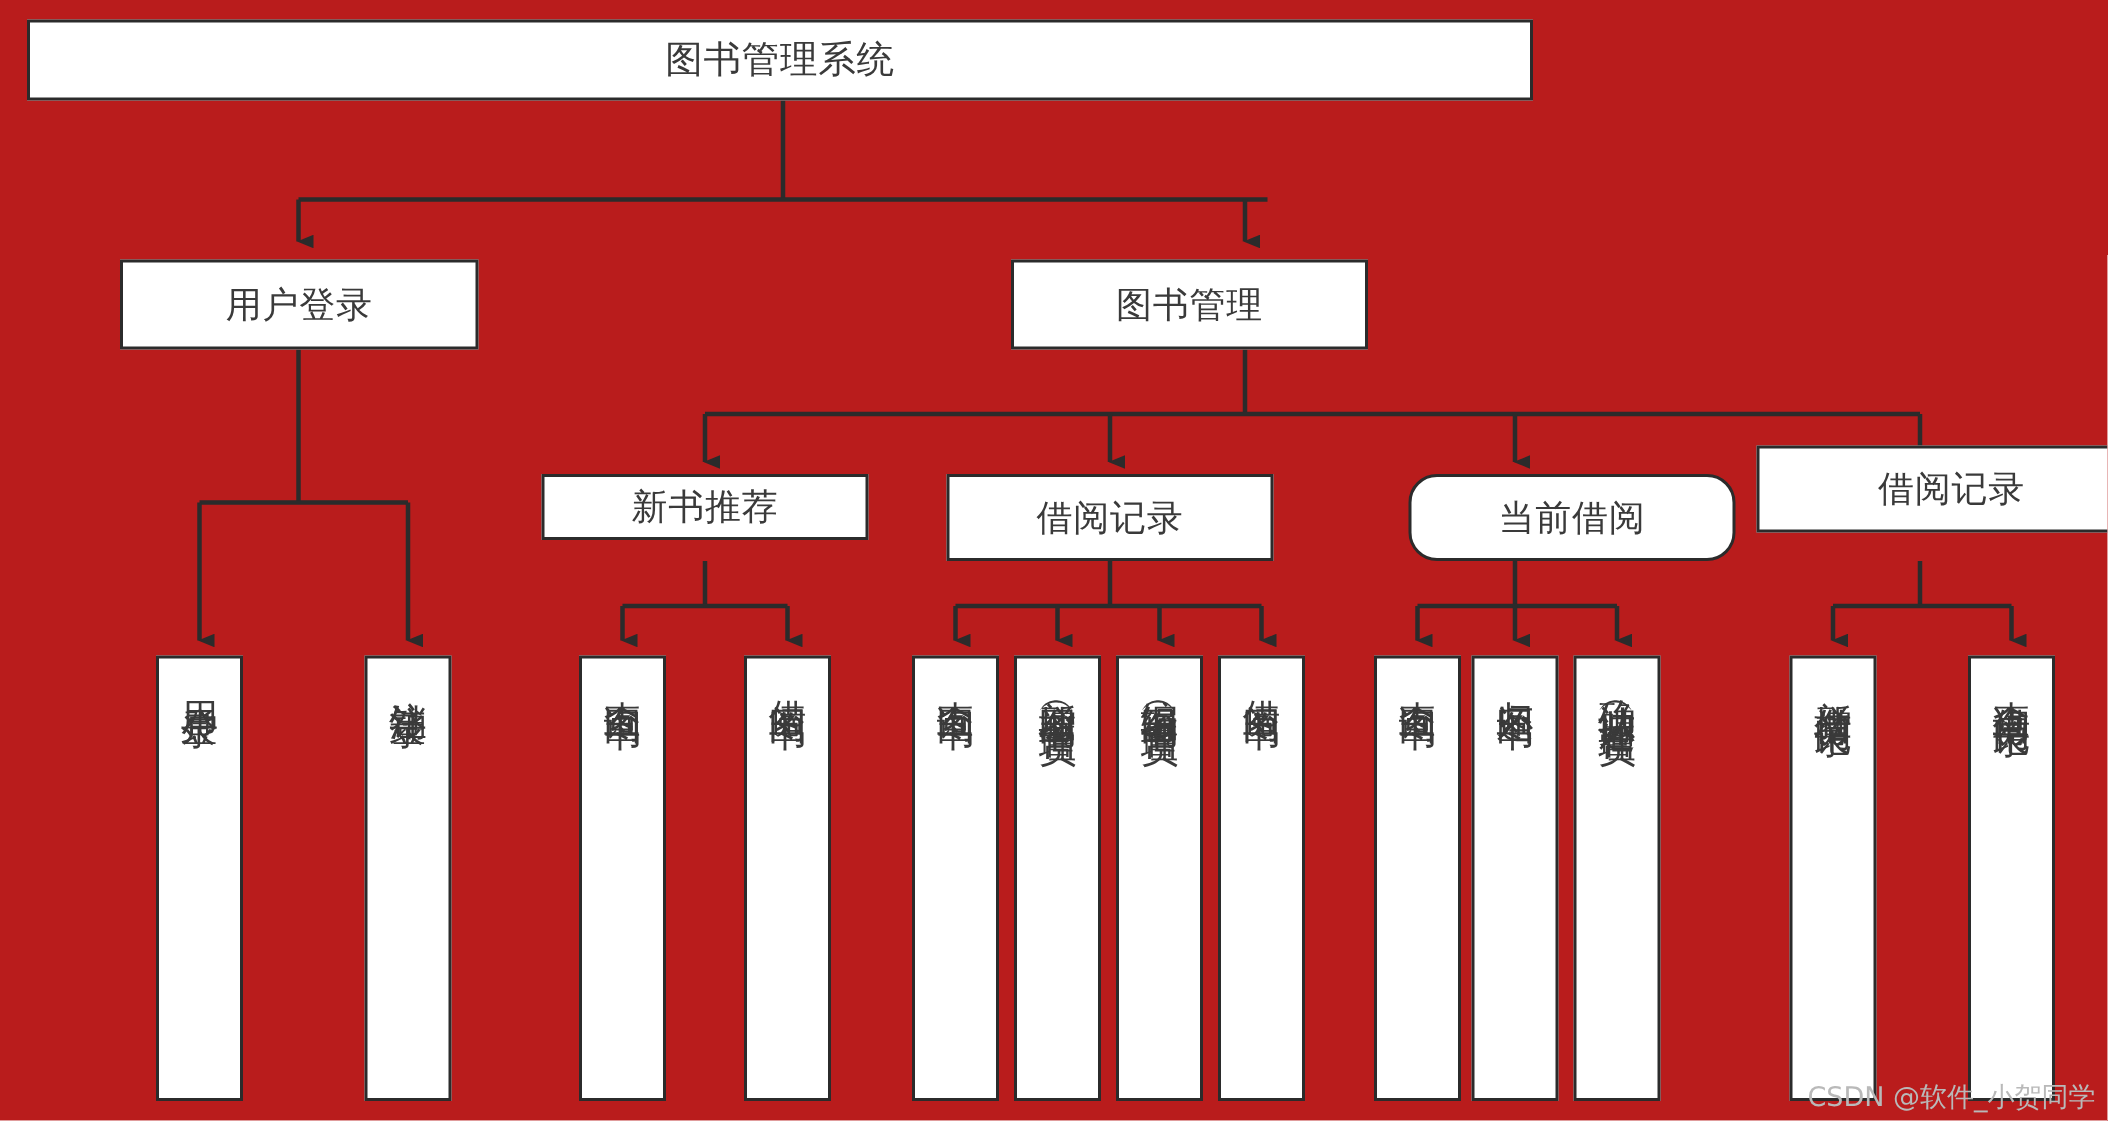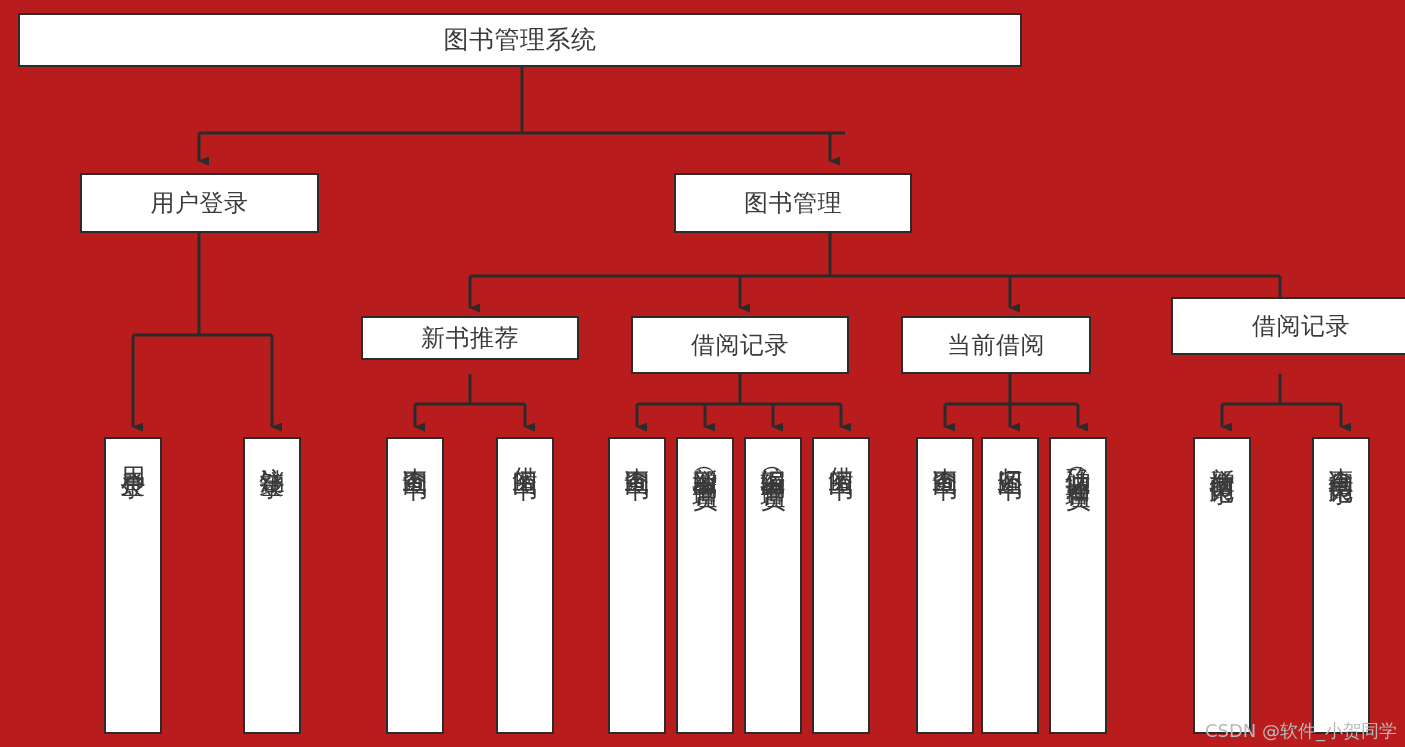--- a/index.html
+++ b/index.html
@@ -139,21 +139,21 @@
   <div class="node level2" style="left:674px; top:173px; width:238px; height:60px;">
     <span class="node-label">图书管理</span>
   </div>
 
   <div class="node level3" style="left:361px; top:316px; width:218px; height:44px;">
     <span class="node-label">新书推荐</span>
   </div>
   <div class="node level3" style="left:631px; top:316px; width:218px; height:58px;">
     <span class="node-label">借阅记录</span>
   </div>
-  <div class="node level3" style="left:901px; top:316px; width:190px; height:58px;">
+  <div class="node level3" style="left:939px; top:316px; width:218px; height:58px;border-radius:19px;">
     <span class="node-label">当前借阅</span>
   </div>
   <div class="node level3" style="left:1171px; top:297px; width:260px; height:58px;">
     <span class="node-label">借阅记录</span>
   </div>
 
   <div class="node leaf" style="left:104px; top:437px; width:58px; height:297px;">
     <span class="node-label">用户登录</span>
   </div>
   <div class="node leaf" style="left:243px; top:437px; width:58px; height:297px;">

